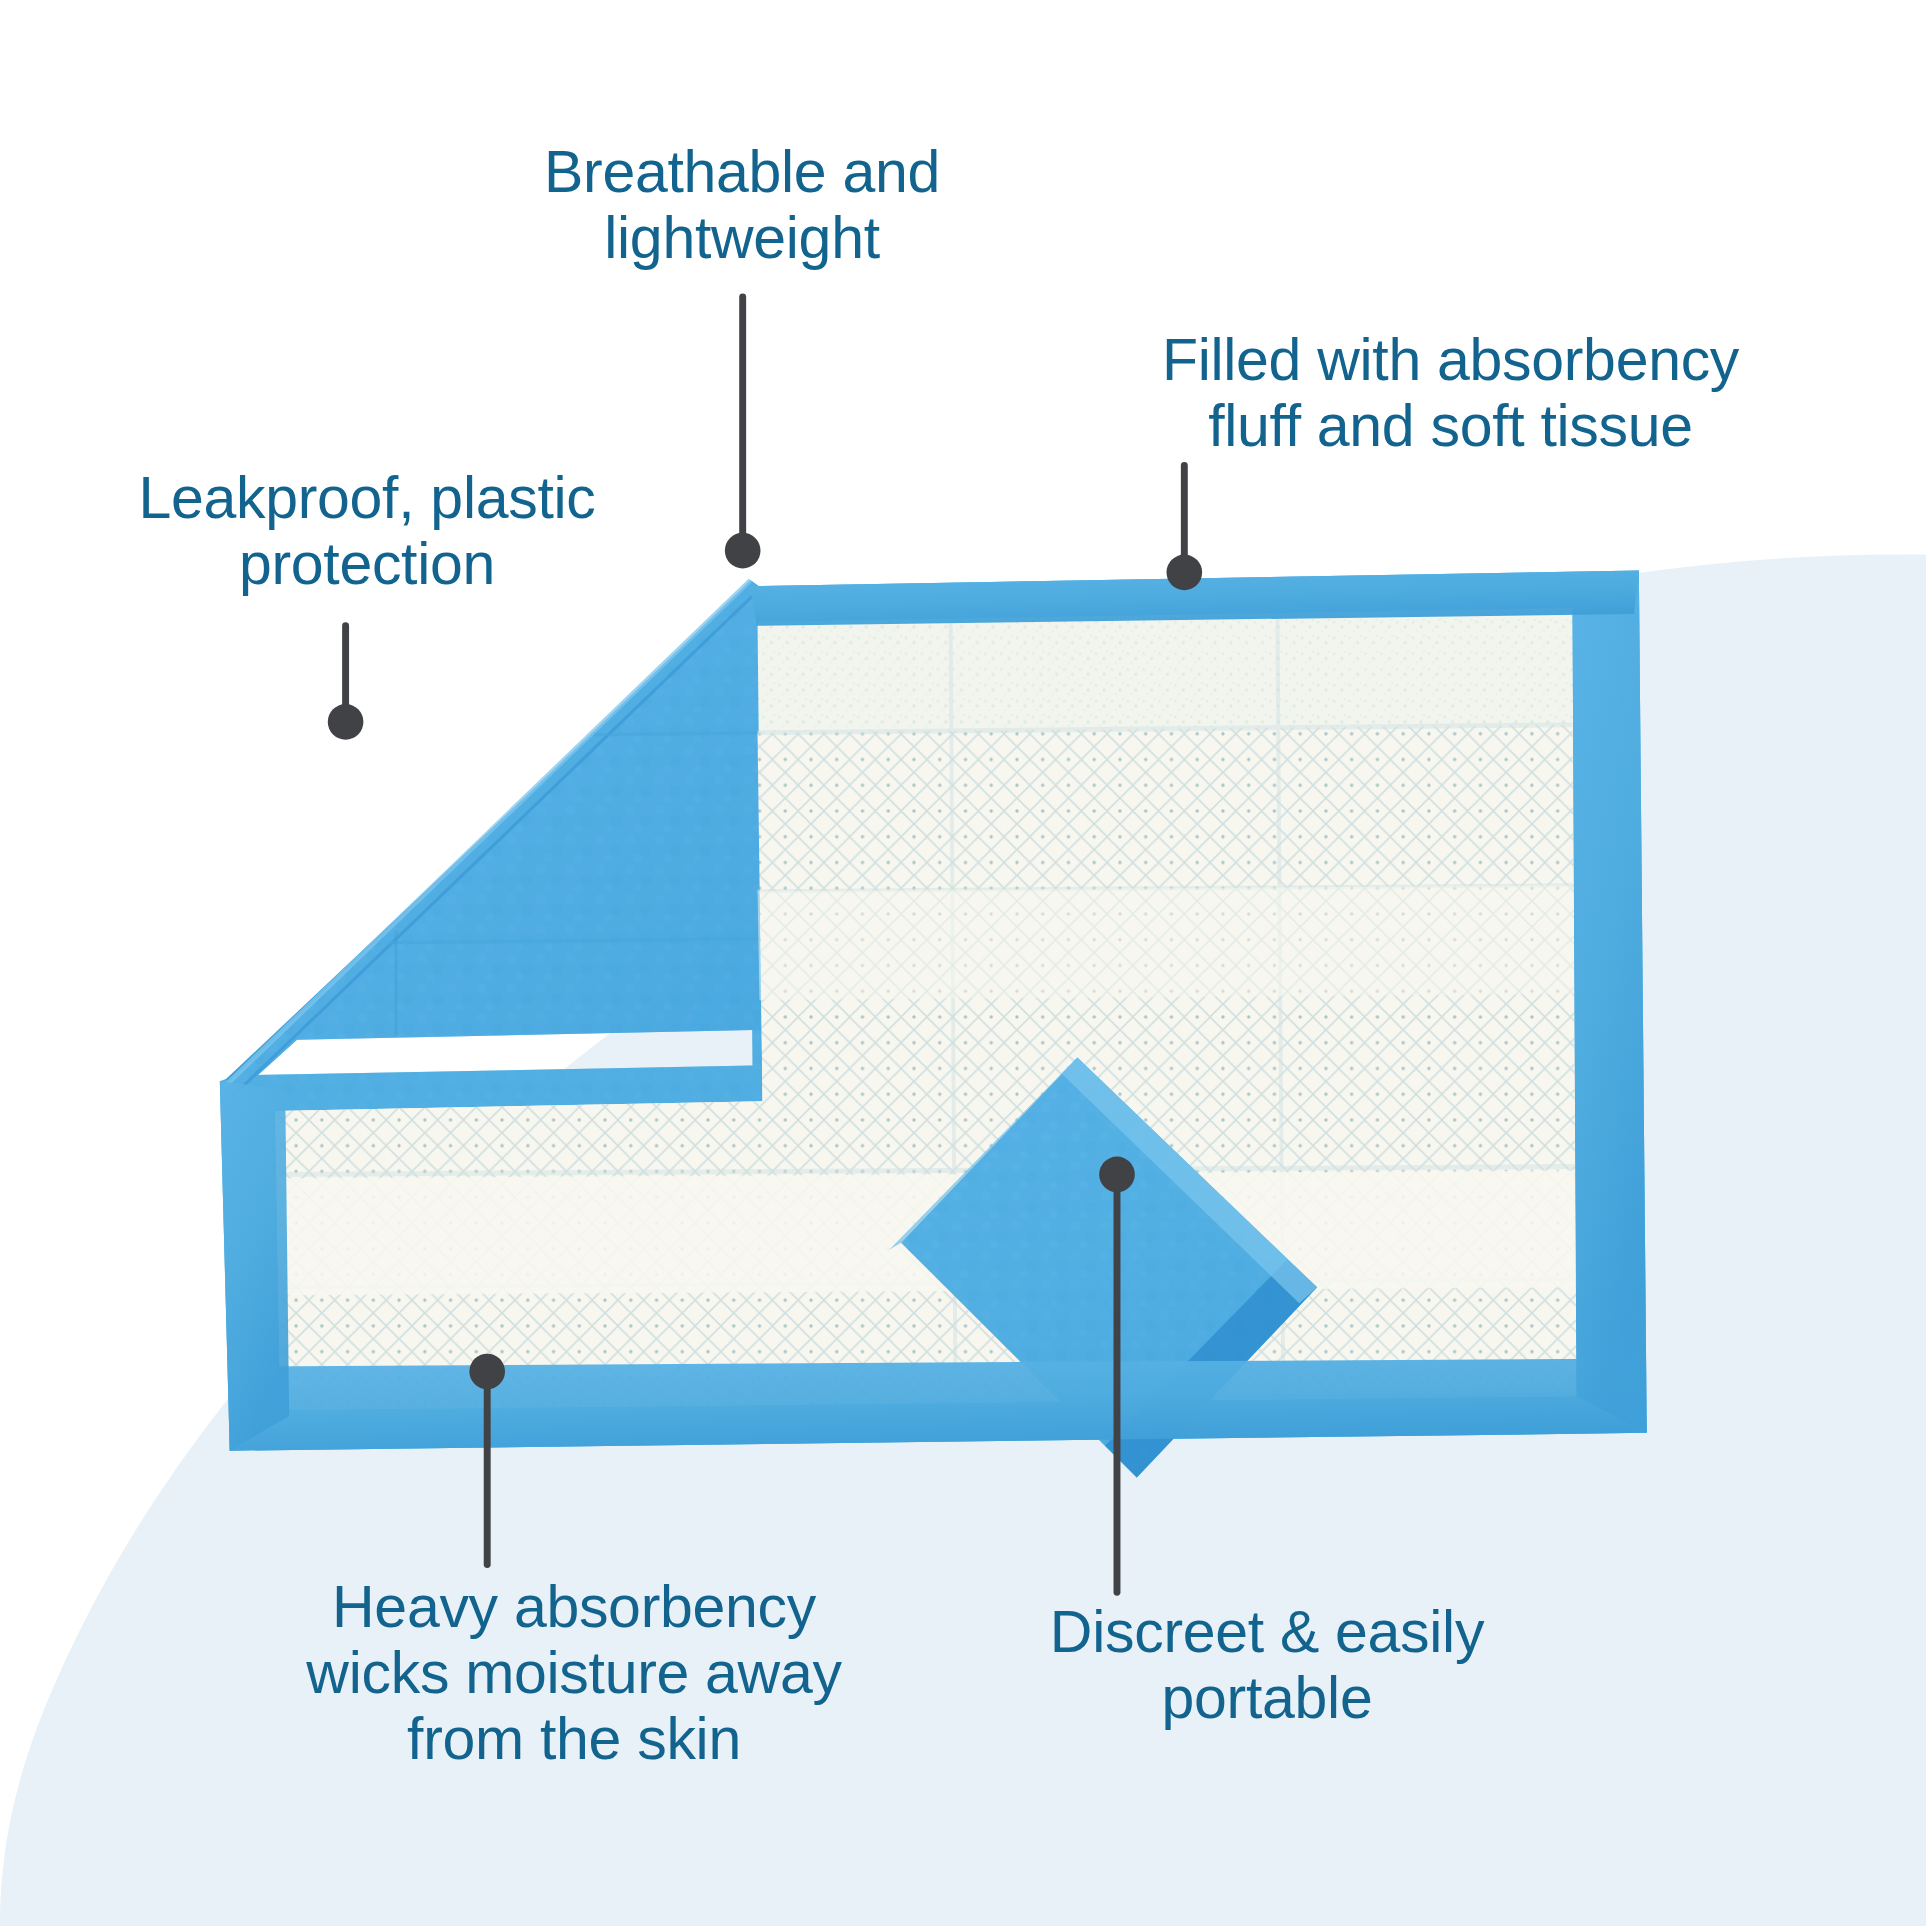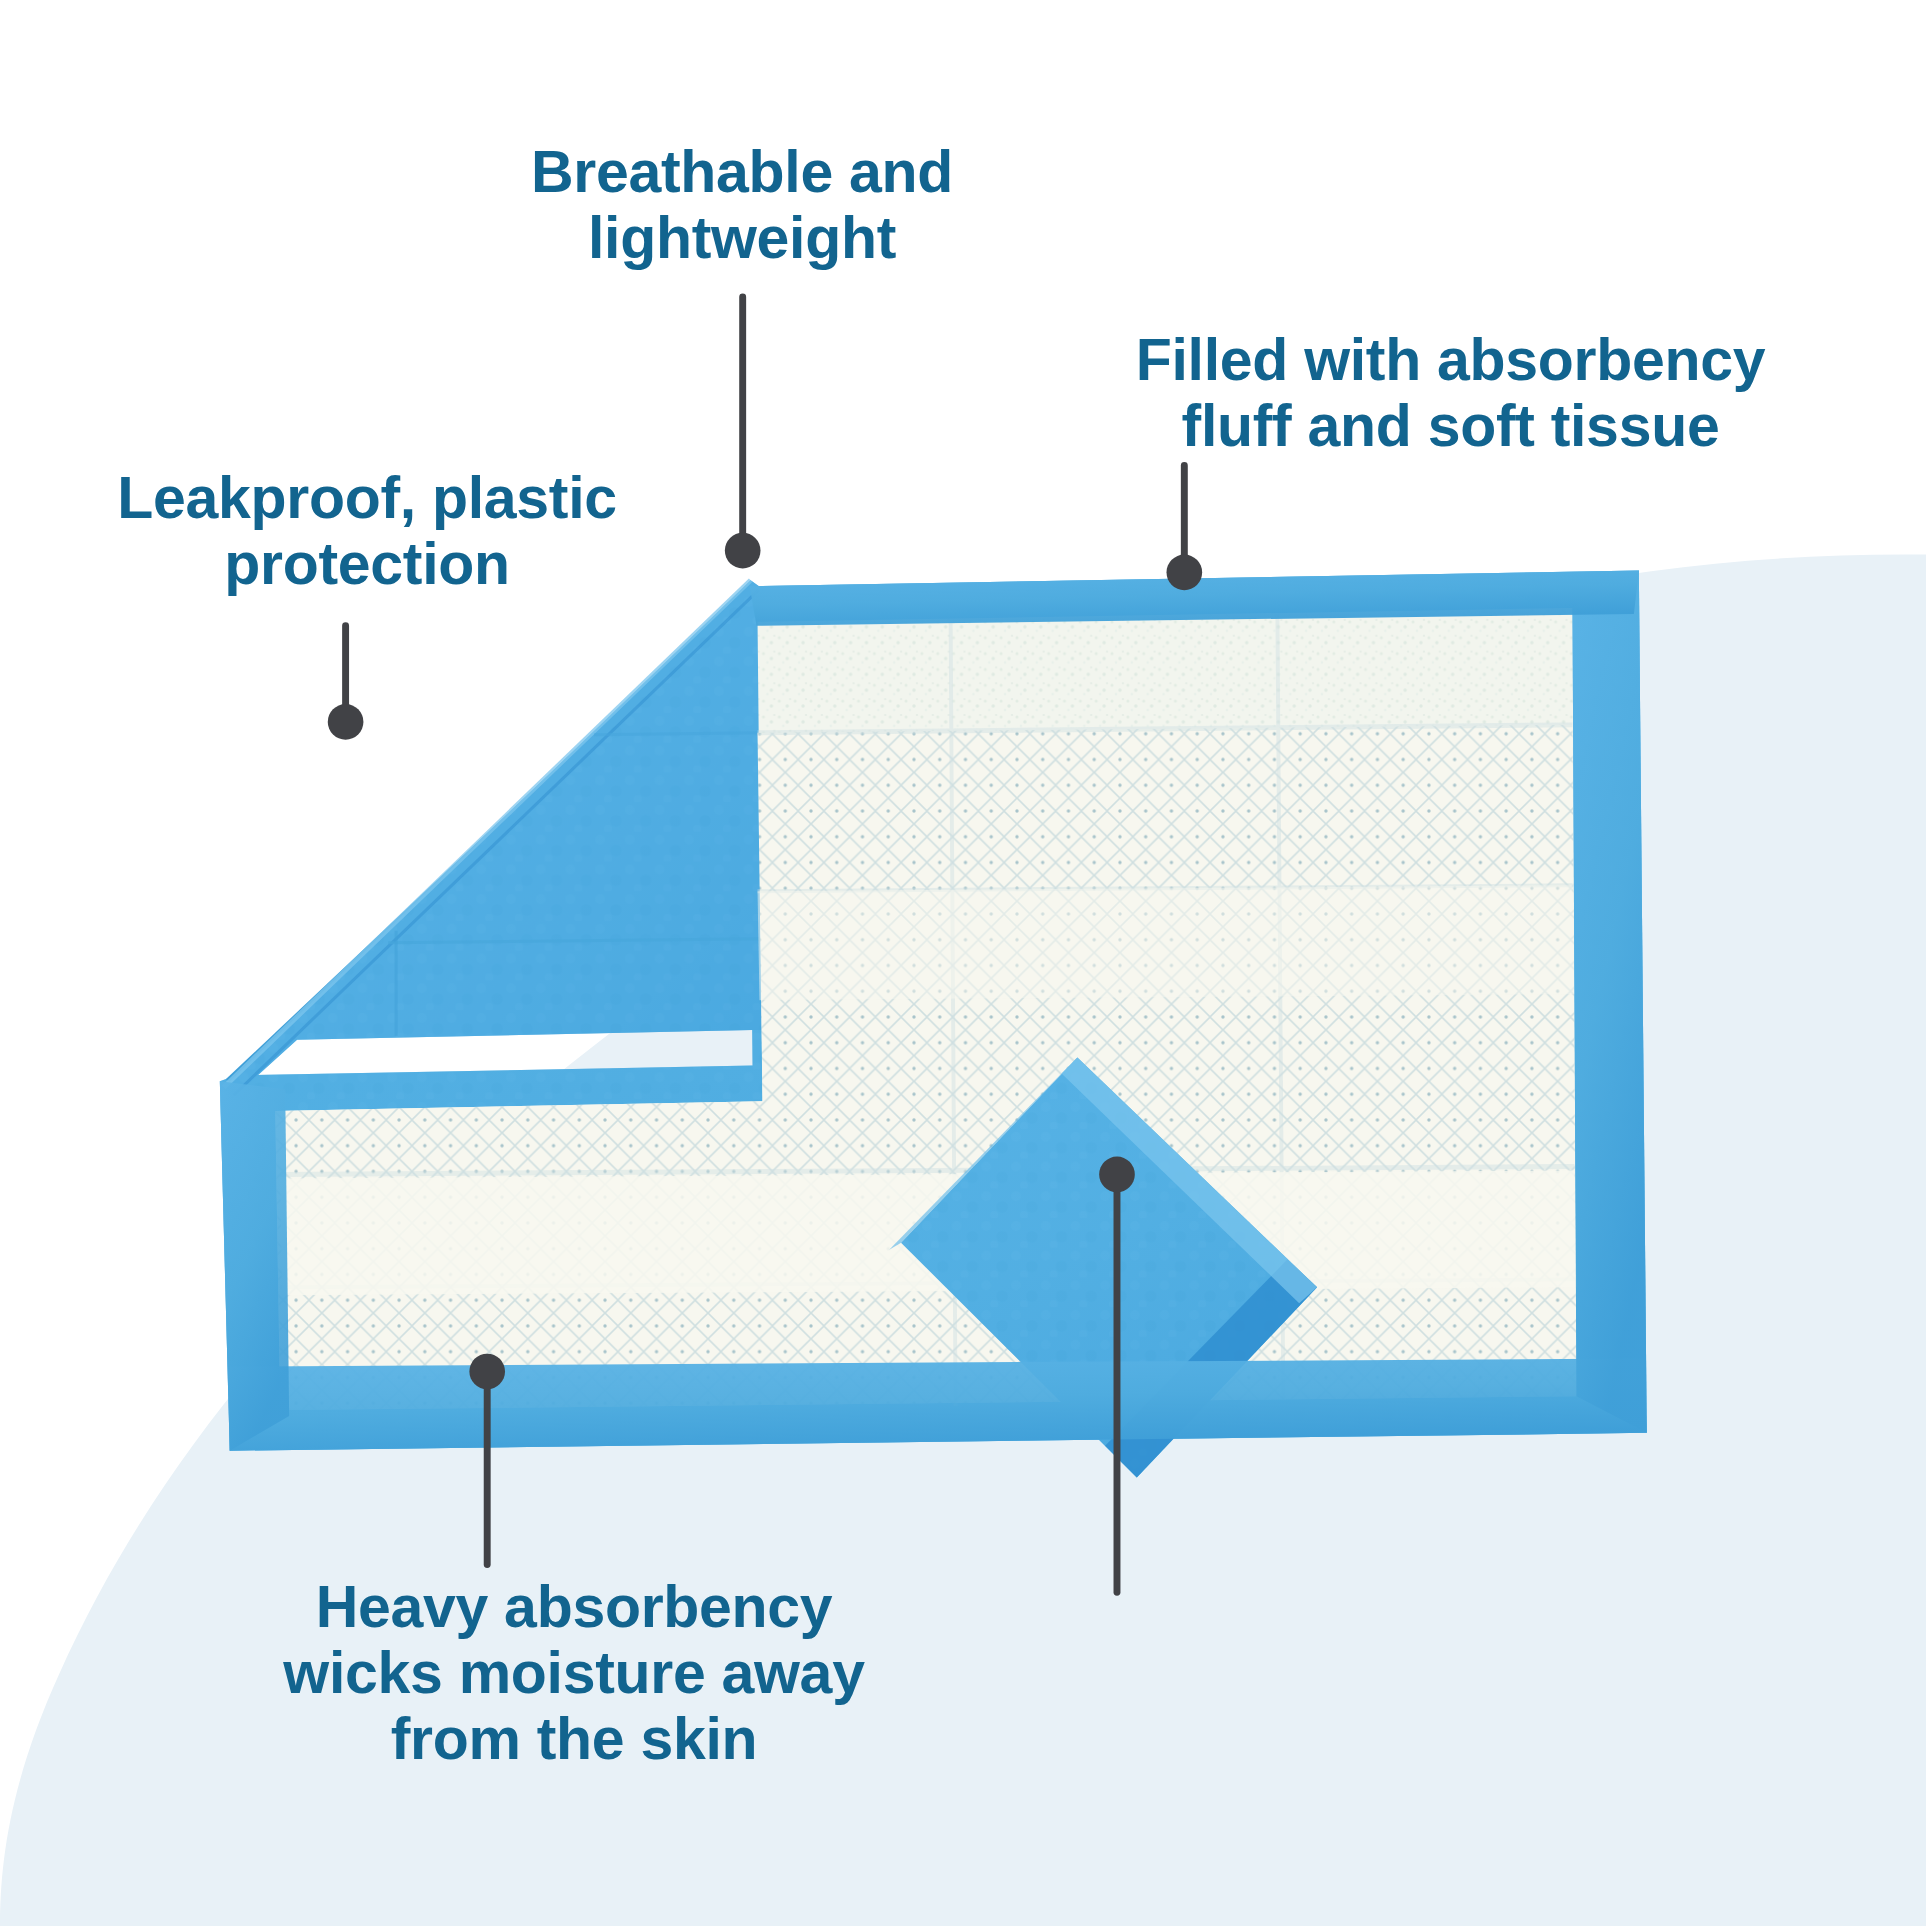--- a/index.html
+++ b/index.html
@@ -10,21 +10,21 @@
     font-family:"Liberation Sans","DejaVu Sans",sans-serif;
     overflow:hidden;
     position:relative;
   }
   #stage{position:absolute;inset:0;width:1927px;height:1927px;}
   svg.layer{position:absolute;left:0;top:0;width:1927px;height:1927px;}
 
   .callout{
     position:absolute;
     color:#12648f;
-    font-weight:700;
+    font-weight:400;
     text-align:center;
     line-height:1.12;
     letter-spacing:-0.3px;
     white-space:pre-line;
     font-family:"Liberation Sans","DejaVu Sans",sans-serif;
   }
   #lbl-breathable{left:465px;top:139px;width:554px;font-size:59px;}
   #lbl-filled    {left:1114px;top:327px;width:673px;font-size:59px;}
   #lbl-leakproof {left:50px;top:465px;width:634px;font-size:59px;}
   #lbl-heavy     {left:252px;top:1574px;width:644px;font-size:59px;}
@@ -179,15 +179,17 @@
   <div class="callout" id="lbl-filled">Filled with absorbency
 fluff and soft tissue</div>
 
   <div class="callout" id="lbl-leakproof">Leakproof, plastic
 protection</div>
 
   <div class="callout" id="lbl-heavy">Heavy absorbency
 wicks moisture away
 from the skin</div>
 
+  <div class="callout" id="lbl-discreet">Discreet &amp; easily
+portable</div>
 
 </div>
 
 
 </body></html>

